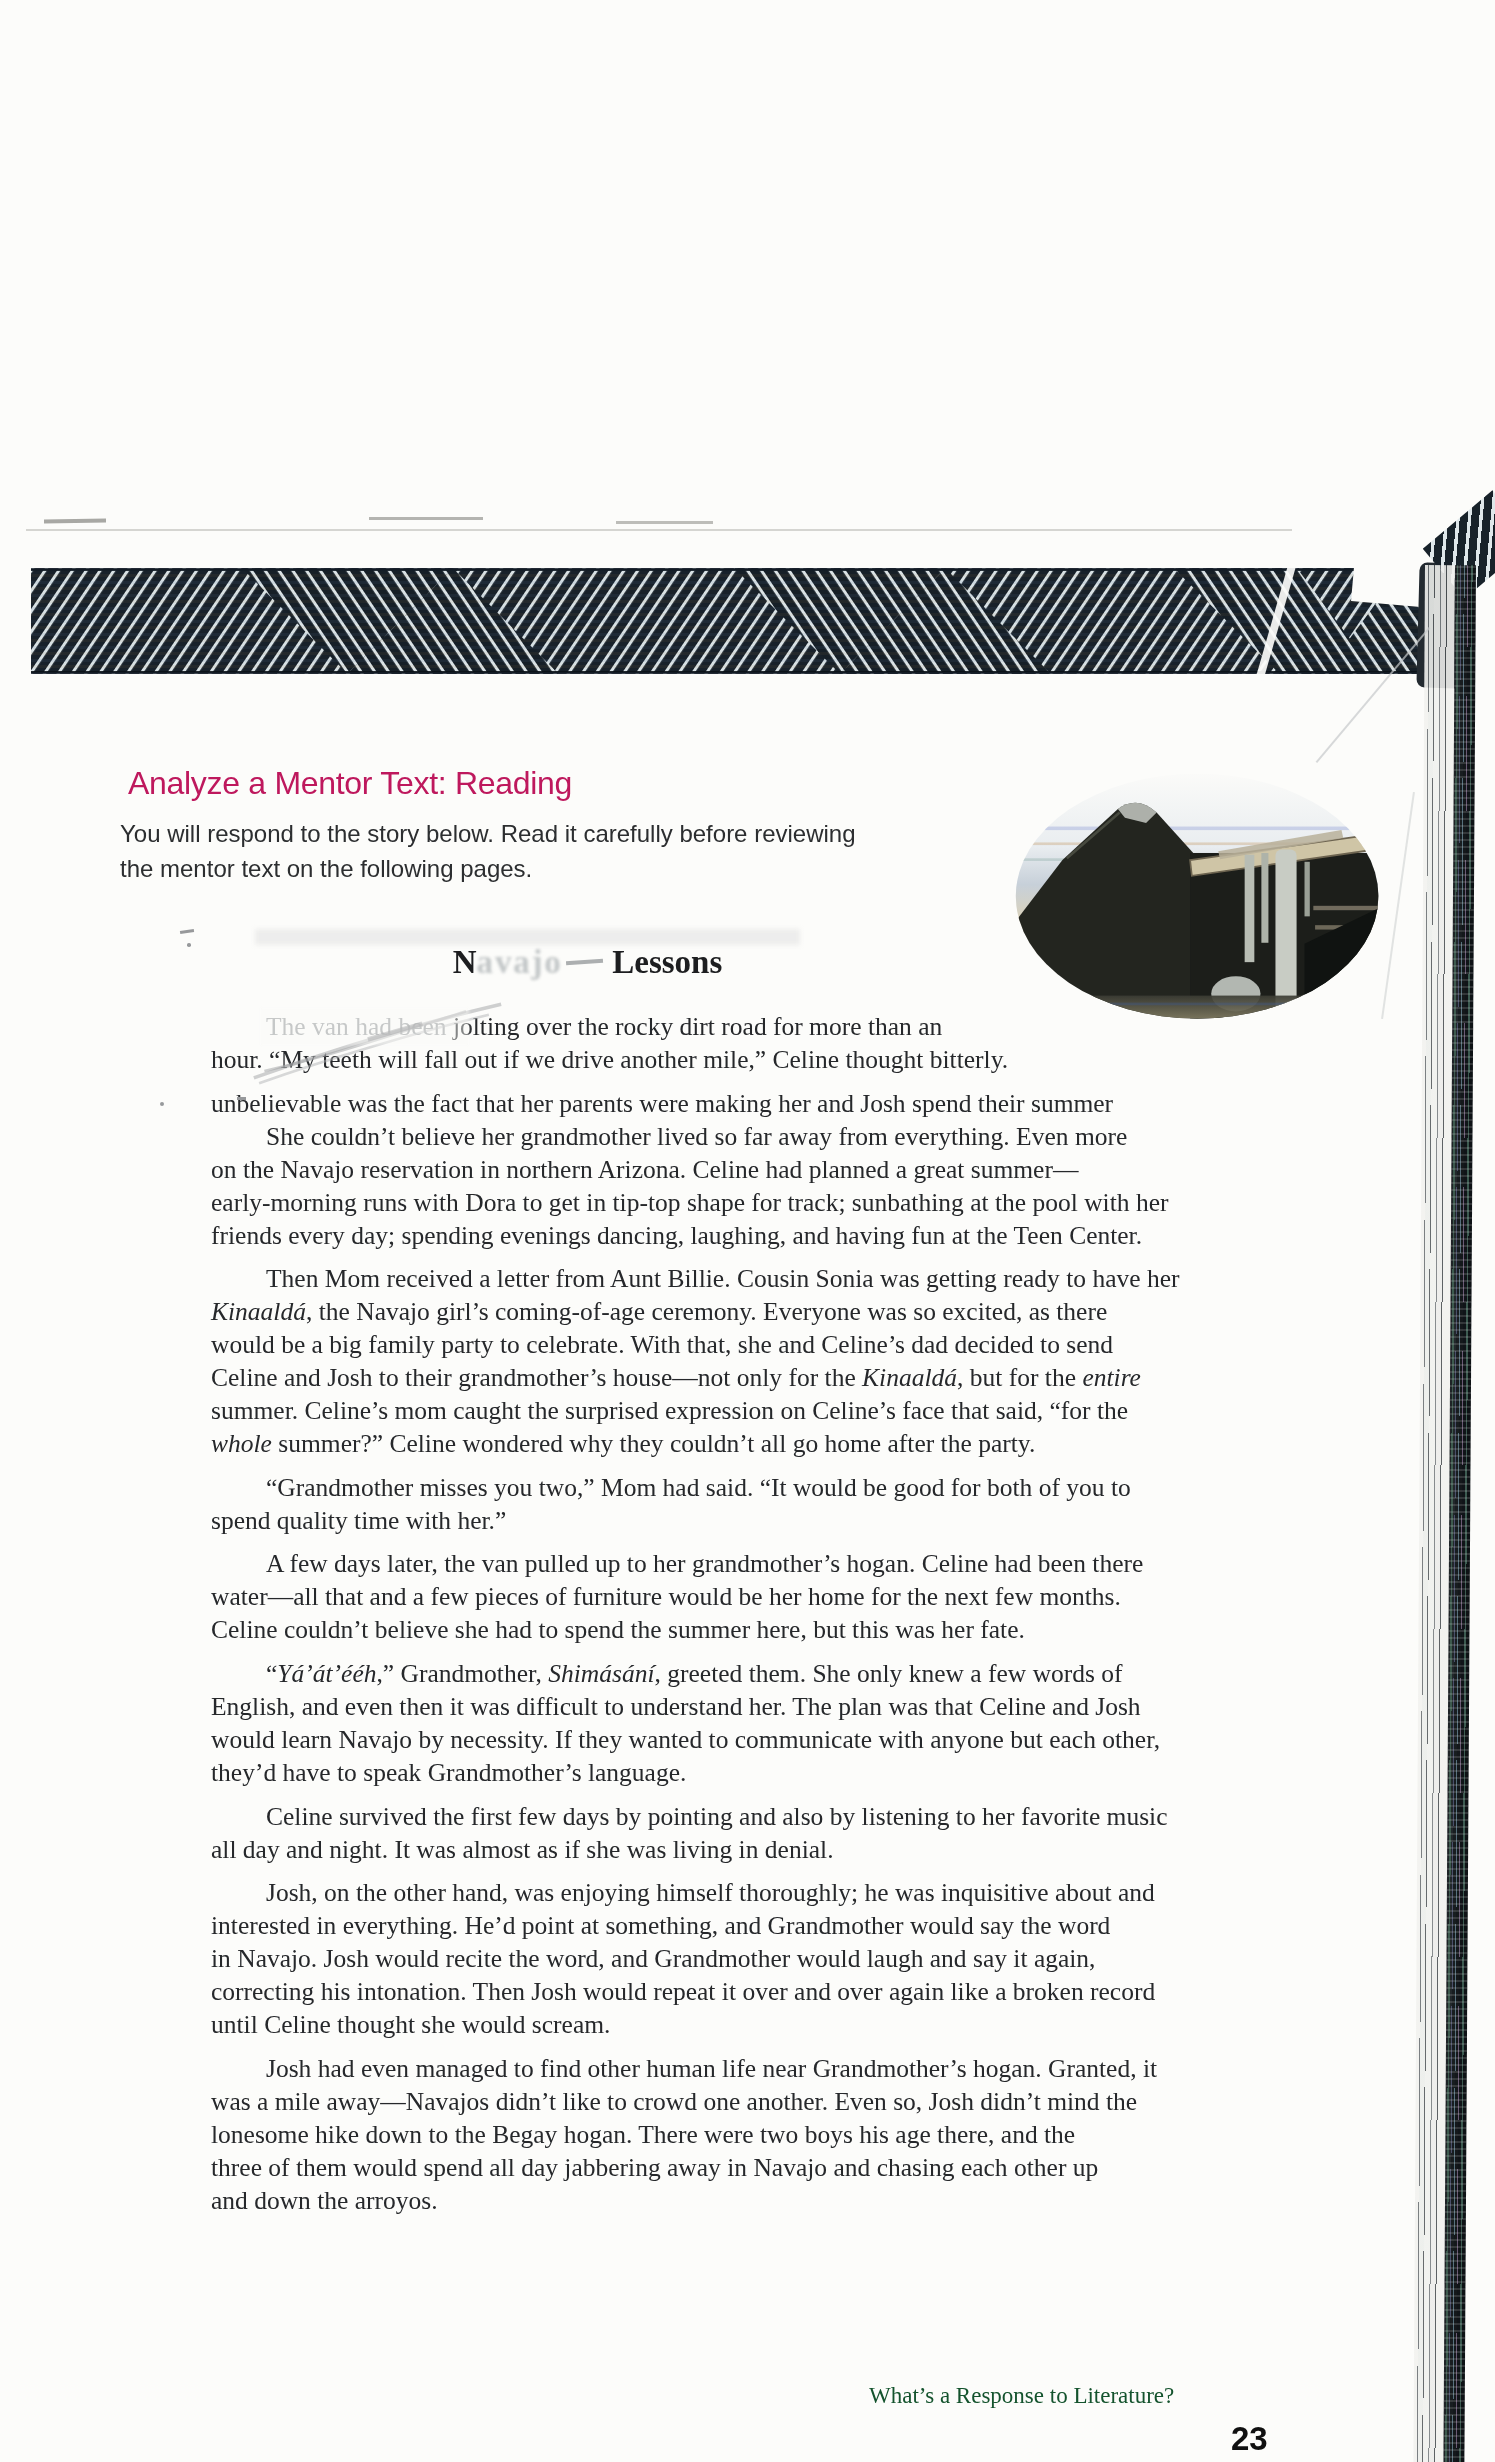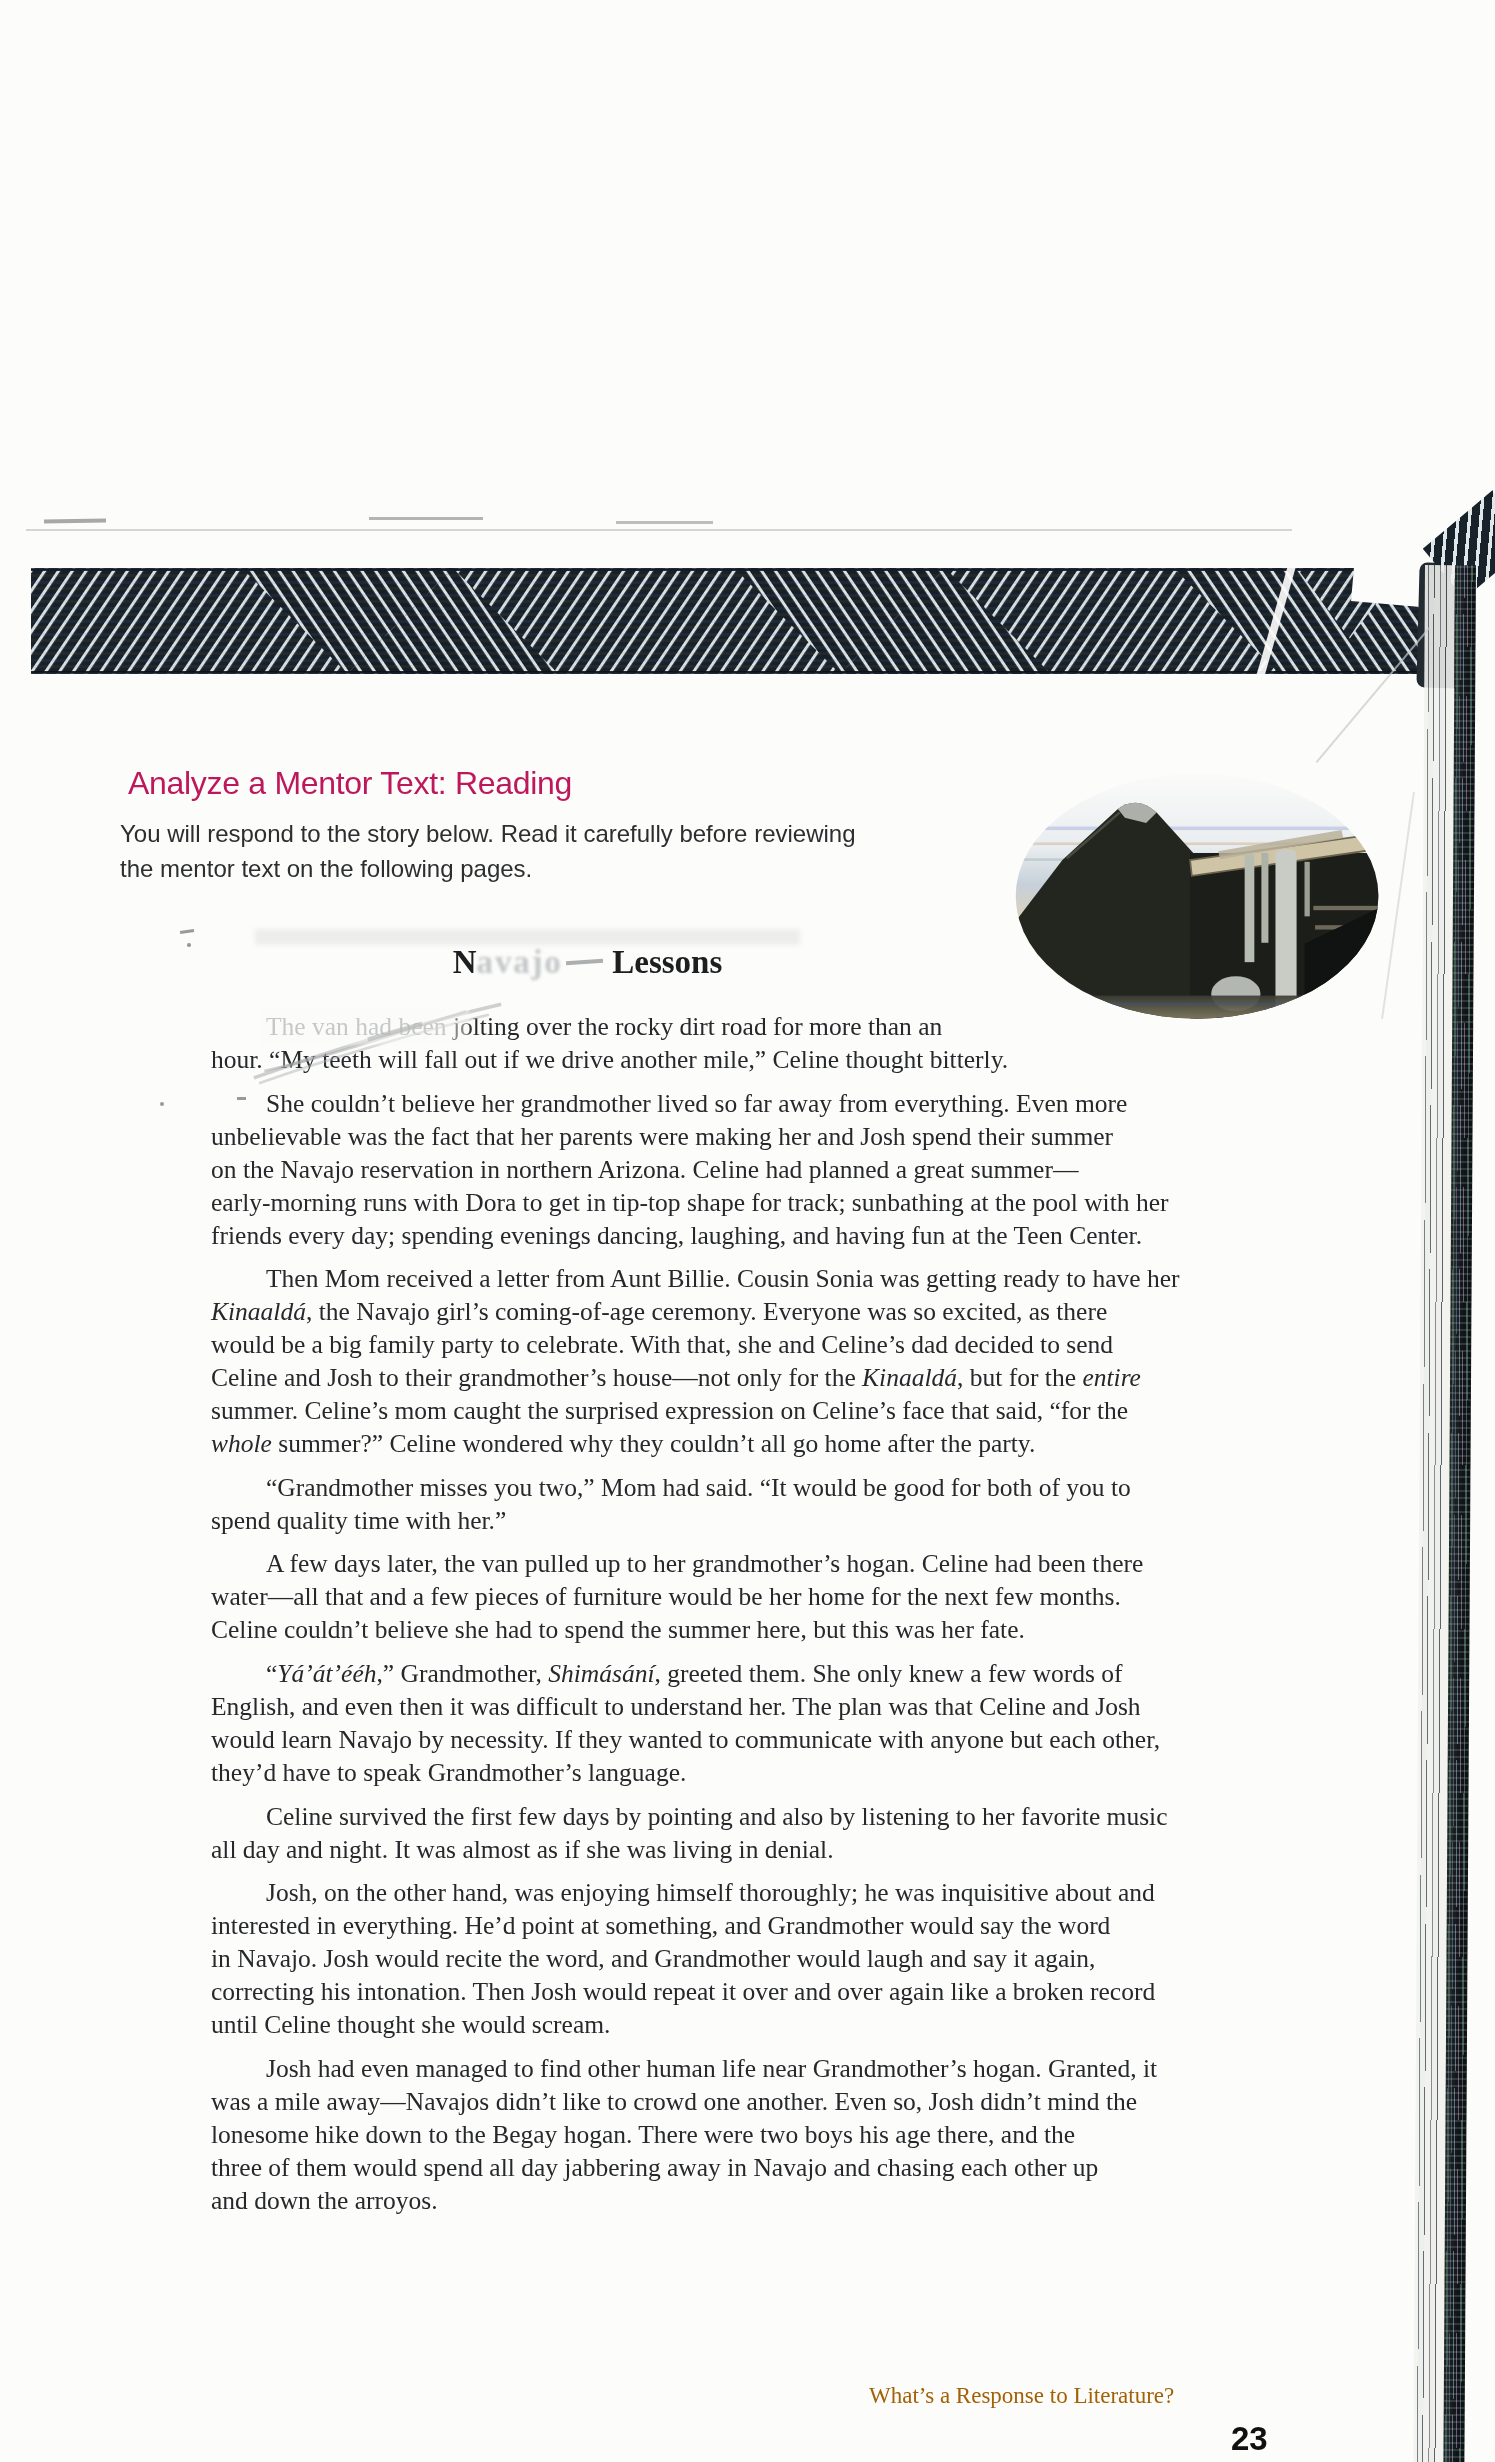--- a/index.html
+++ b/index.html
@@ -51,21 +51,21 @@
   .story em{font-style:italic;}
   .faded{color:#9b9fa1;}
 
   
   .ghost-band{left:255px;top:929px;width:545px;height:16px;background:rgba(170,172,175,.18);filter:blur(2.6px);}
   .p1-smear{left:260px;top:1008px;width:209px;height:37px;background:rgba(250,250,248,.45);filter:blur(1.8px);}
   .speck{background:#97999b;}
   .hairline{background:#c6c9ca;width:1.8px;opacity:.7;}
 
   
-  .footer-label{position:absolute;left:869px;top:2383px;font-size:23px;color:#a16207;}
+  .footer-label{position:absolute;left:869px;top:2383px;font-size:23px;color:#14532d;}
   .page-num{position:absolute;left:1231px;top:2373px;font-family:"Liberation Sans",sans-serif;
     font-weight:bold;font-size:33px;color:#101010;margin-top:47px;}
 </style>
 </head>
 <body>
 
 <div class="artifact" style="left:44px;top:519px;width:62px;height:3.5px;background:#a8a8a4;transform:rotate(-1deg);"></div>
 <div class="artifact" style="left:369px;top:517px;width:114px;height:2.6px;background:#b4b4b0;"></div>
 <div class="artifact" style="left:616px;top:521px;width:97px;height:2.6px;background:#bdbdb9;"></div>
 <div class="artifact" style="left:26px;top:529px;width:1266px;height:1.8px;background:#d5d5d1;"></div>
@@ -159,22 +159,22 @@
 </div>
 
 <div class="artifact ghost-band"></div>
 
 <div class="story">
     <div class="para">
       <div class="line first"><span class="faded">The van had been</span><span> jolting over the rocky dirt road for more than an</span></div>
       <div class="line"><span>hour. “My teeth will fall out if we drive another mile,” Celine thought bitterly.</span></div>
     </div>
     <div class="para">
+      <div class="line"><span>unbelievable was the fact that her parents were making her and Josh spend their summer</span></div>
       <div class="line first"><span>She couldn’t believe her grandmother lived so far away from everything. Even more</span></div>
-      <div class="line"><span>unbelievable was the fact that her parents were making her and Josh spend their summer</span></div>
       <div class="line"><span>on the Navajo reservation in northern Arizona. Celine had planned a great summer—</span></div>
       <div class="line"><span>early-morning runs with Dora to get in tip-top shape for track; sunbathing at the pool with her</span></div>
       <div class="line"><span>friends every day; spending evenings dancing, laughing, and having fun at the Teen Center.</span></div>
     </div>
     <div class="para">
       <div class="line first"><span>Then Mom received a letter from Aunt Billie. Cousin Sonia was getting ready to have her</span></div>
       <div class="line"><em>Kinaaldá</em><span>, the Navajo girl’s coming-of-age ceremony. Everyone was so excited, as there</span></div>
       <div class="line"><span>would be a big family party to celebrate. With that, she and Celine’s dad decided to send</span></div>
       <div class="line"><span>Celine and Josh to their grandmother’s house—not only for the </span><em>Kinaaldá</em><span>, but for the </span><em>entire</em></div>
       <div class="line"><span>summer. Celine’s mom caught the surprised expression on Celine’s face that said, “for the</span></div>

